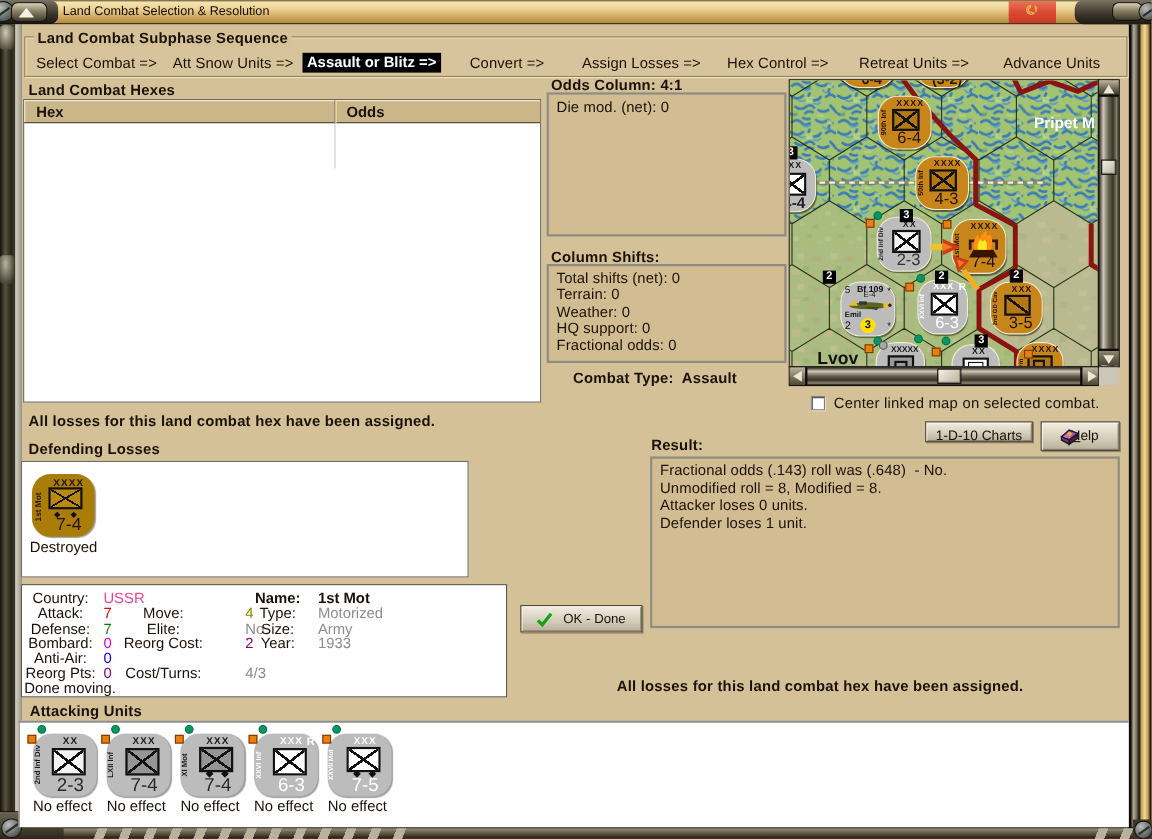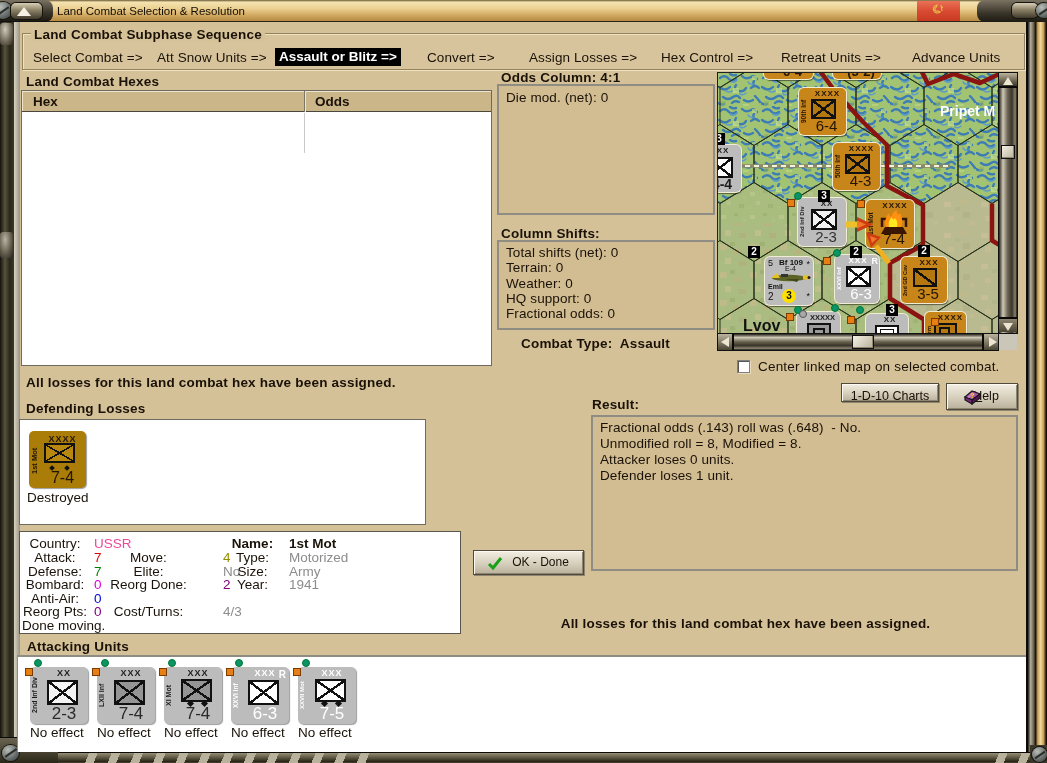--- a/index.html
+++ b/index.html
@@ -24,21 +24,21 @@
 #br-corner{left:1030px;top:745px;width:17px;height:18px;background:#3c3729}
 
 #content{left:20px;top:23px;width:1006px;height:729px;background:#d5c198}
 .gbox{border:1px solid #94835f;box-shadow:1px 1px 0 #eee2bf,inset 1px 1px 0 #eee2bf}
 .hl{background:#000;color:#fff;font-weight:bold;padding:1px 4px 2px}
 .panel{border:2px solid #8f8c83;background:#d2bc92}
 .wpanel{background:#fff;border:1px solid #58564e}
 
 .btn{background:linear-gradient(#f2eee2,#d6cfbc 55%,#b9b09a);border:1px solid #4f4a3c;box-shadow:inset 1px 1px 0 #fbf9f2,inset -1px -1px 0 #8d8570,1px 1px 0 #8d8570;text-align:center}
 
-.ctr{position:absolute;border-radius:5px}
+.ctr{position:absolute;border-radius:17px}
 .org{background:#c8861a;color:#231503}
 .dorg{background:#a97d07;color:#231503}
 .gry{background:#bcbcbc;color:#1c1c1c}
 .mapc{box-shadow:0 0 0 1px #f2ecd4,1px 2px 1px rgba(20,20,10,.55)}
 .pnlc{box-shadow:1px 1px 1px rgba(60,60,60,.5)}
 .u-vt{position:absolute;left:1px;top:4px;width:9px;bottom:4px;font-weight:bold;writing-mode:vertical-rl;transform:rotate(180deg);text-align:center;letter-spacing:0px}
 .u-sz{position:absolute;top:1px;left:10px;right:0;text-align:center;font-weight:bold;letter-spacing:1px}
 .u-bx{position:absolute;border:2px solid #111}
 .xx{background-image:linear-gradient(to top right,transparent calc(50% - 1.2px),#111 calc(50% - 1.2px),#111 calc(50% + 1.2px),transparent calc(50% + 1.2px)),linear-gradient(to bottom right,transparent calc(50% - 1.2px),#111 calc(50% - 1.2px),#111 calc(50% + 1.2px),transparent calc(50% + 1.2px))}
 .xx2{background-image:linear-gradient(to top right,transparent calc(50% - 0.8px),#111 calc(50% - 0.8px),#111 calc(50% + 0.8px),transparent calc(50% + 0.8px)),linear-gradient(to bottom right,transparent calc(50% - 0.8px),#111 calc(50% - 0.8px),#111 calc(50% + 0.8px),transparent calc(50% + 0.8px))}
@@ -347,32 +347,32 @@
     <span class="iv" style="top:45px;left:74px;color:#e000e0">0</span>
   <span class="il" style="top:58.5px;width:70px">Anti-Air:</span>
     <span class="iv" style="top:58.5px;left:74px;color:#0000e0">0</span>
   <span class="il" style="top:72px;width:70px">Reorg Pts:</span>
     <span class="iv" style="top:72px;left:74px;color:#800080">0</span>
   <span class="iv" style="top:85.5px;left:2px">Done moving.</span>
   <span class="il" style="top:18px;left:60px;width:137px">Move:</span>
     <span class="iv" style="top:18px;left:203px;color:#909000">4</span>
   <span class="il" style="top:31.5px;left:60px;width:137px">Elite:</span>
     <span class="iv" style="top:31.5px;left:203px;color:#8c8c8c">No</span>
-  <span class="il" style="top:45px;left:60px;width:137px">Reorg Done:</span>
+  <span class="il" style="top:45px;left:60px;width:137px">Reorg Cost:</span>
     <span class="iv" style="top:45px;left:203px;color:#800080">2</span>
   <span class="il" style="top:72px;left:60px;width:137px">Cost/Turns:</span>
     <span class="iv" style="top:72px;left:203px;color:#8c8c8c">4/3</span>
   <span class="il b" style="top:4px;left:200px;width:65px">Name:</span>
     <span class="iv b" style="top:4px;left:269px">1st Mot</span>
   <span class="il" style="top:18px;left:200px;width:65px">Type:</span>
     <span class="iv" style="top:18px;left:269px;color:#8c8c8c">Motorized</span>
   <span class="il" style="top:31.5px;left:200px;width:65px">Size:</span>
     <span class="iv" style="top:31.5px;left:269px;color:#8c8c8c">Army</span>
   <span class="il" style="top:45px;left:200px;width:65px">Year:</span>
-    <span class="iv" style="top:45px;left:269px;color:#8c8c8c">1941</span>
+    <span class="iv" style="top:45px;left:269px;color:#8c8c8c">1933</span>
 </div>
 
 <div class="abs b" style="left:592px;top:397px;font-size:13.5px;letter-spacing:.2px">Result:</div>
 <div class="abs panel" style="left:591px;top:415px;width:427px;height:156px"></div>
 <div class="abs" style="left:600px;top:420px;font-size:13.5px;letter-spacing:.1px;line-height:15.9px">Fractional odds (.143) roll was (.648)&nbsp; - No.<br>Unmodified roll = 8, Modified = 8.<br>Attacker loses 0 units.<br>Defender loses 1 unit.</div>
 <div class="abs btn" style="left:473px;top:550px;width:111px;height:25px;font-size:12px;line-height:23px"><svg width="16" height="14" style="position:absolute;left:13px;top:6px">
       <path d="M2,7 L6,11 L14,1" stroke="#18a018" stroke-width="3" fill="none"></path>
     </svg><span style="margin-left:24px">OK - Done</span></div>
 <div class="abs b" style="left:473px;top:616px;width:545px;text-align:center;font-size:13.5px;letter-spacing:.2px">All losses for this land combat hex have been assigned.</div>
 

